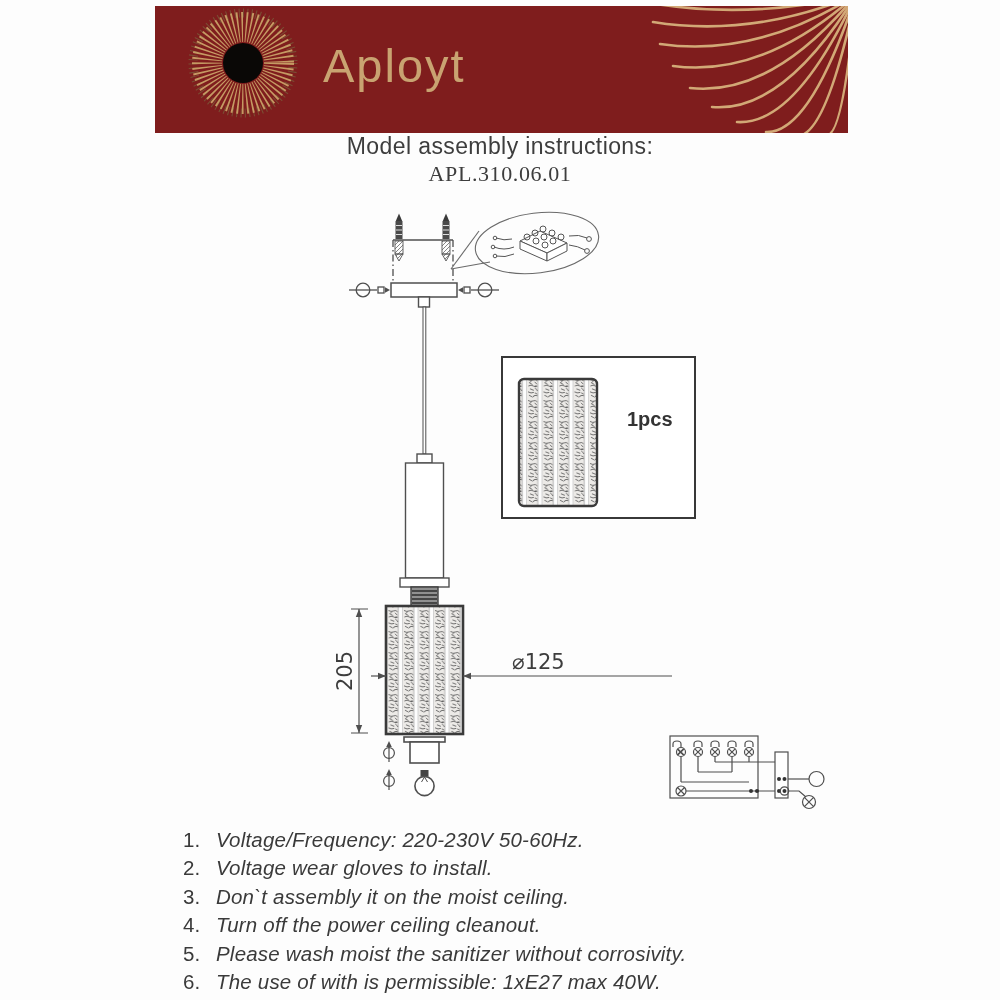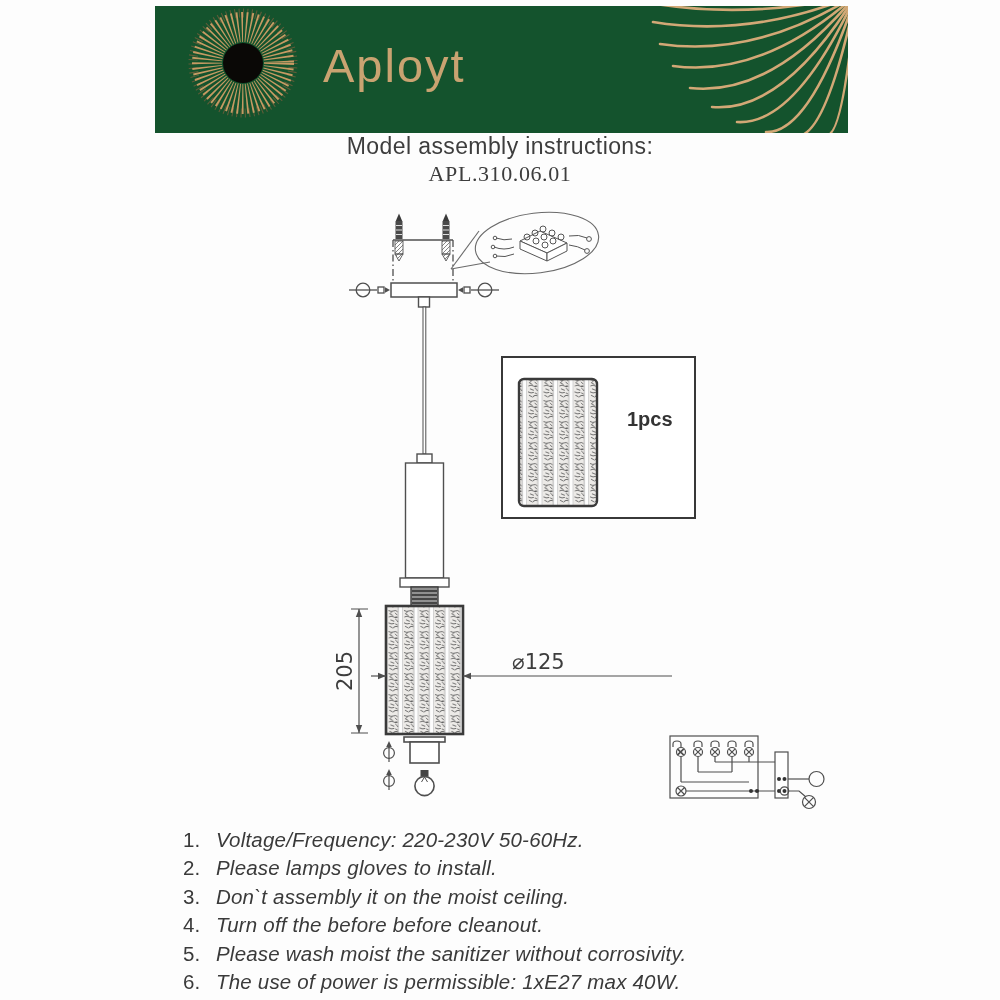--- a/index.html
+++ b/index.html
@@ -1,19 +1,19 @@
 <!DOCTYPE html>
 <html><head>
 <meta charset="utf-8">
 <style>
   html,body{margin:0;padding:0;background:#ffffff;}
   .page{position:relative;width:1000px;height:1000px;background:#fdfdfd;overflow:hidden;
         font-family:"Liberation Sans",sans-serif;color:#3d3d3d;}
   
-  .header{position:absolute;left:155px;top:6px;width:693px;height:127px;background:#14532d;overflow:hidden;}
+  .header{position:absolute;left:155px;top:6px;width:693px;height:127px;background:#7f1d1d;overflow:hidden;}
   .header svg{position:absolute;left:0;top:0;}
   .brand{position:absolute;left:168px;top:32px;font-size:47px;font-weight:400;letter-spacing:2px;
          color:#c9a371;font-family:"Liberation Sans",sans-serif;}
   
   .title{position:absolute;left:0;top:133px;width:1000px;text-align:center;
          font-size:23px;font-weight:500;letter-spacing:.4px;color:#3d3d3d;}
   .model{position:absolute;left:0;top:161px;width:1000px;text-align:center;
          font-size:22px;font-weight:500;letter-spacing:.6px;color:#3d3d3d;font-family:Liberation Serif, serif;}
   
   .diagram{position:absolute;left:0;top:0;width:1000px;height:1000px;}
@@ -252,33 +252,33 @@
     </g>
   </svg>
 
   <div class="instructions">
     <div class="inst-row">
       <span class="inst-num">1.</span>
       <span class="inst-txt">Voltage/Frequency: 220-230V 50-60Hz.</span>
     </div>
     <div class="inst-row">
       <span class="inst-num">2.</span>
-      <span class="inst-txt">Please lamps gloves to install.</span>
+      <span class="inst-txt">Voltage wear gloves to install.</span>
     </div>
     <div class="inst-row">
       <span class="inst-num">3.</span>
       <span class="inst-txt">Don`t assembly it on the moist ceiling.</span>
     </div>
     <div class="inst-row">
       <span class="inst-num">4.</span>
-      <span class="inst-txt">Turn off the before before cleanout.</span>
+      <span class="inst-txt">Turn off the power ceiling cleanout.</span>
     </div>
     <div class="inst-row">
       <span class="inst-num">5.</span>
       <span class="inst-txt">Please wash moist the sanitizer without corrosivity.</span>
     </div>
     <div class="inst-row">
       <span class="inst-num">6.</span>
-      <span class="inst-txt">The use of power is permissible: 1xE27 max 40W.</span>
+      <span class="inst-txt">The use of with is permissible: 1xE27 max 40W.</span>
     </div>
   </div>
 
 </div>
 
 </body></html>

